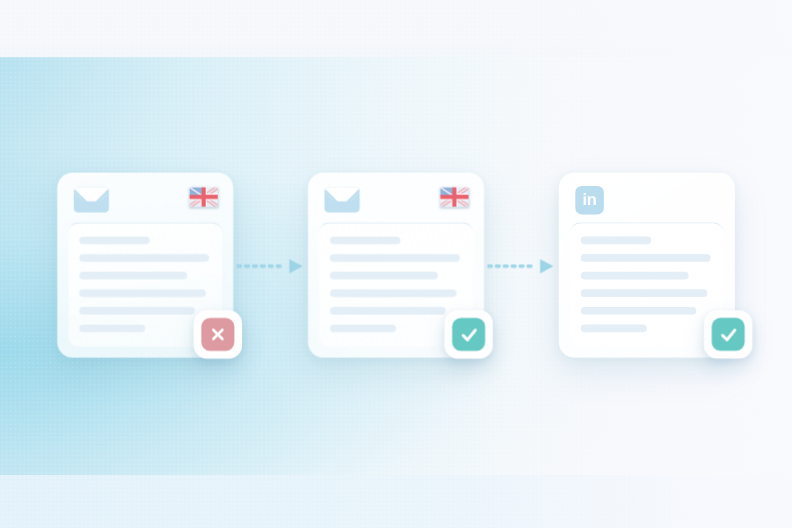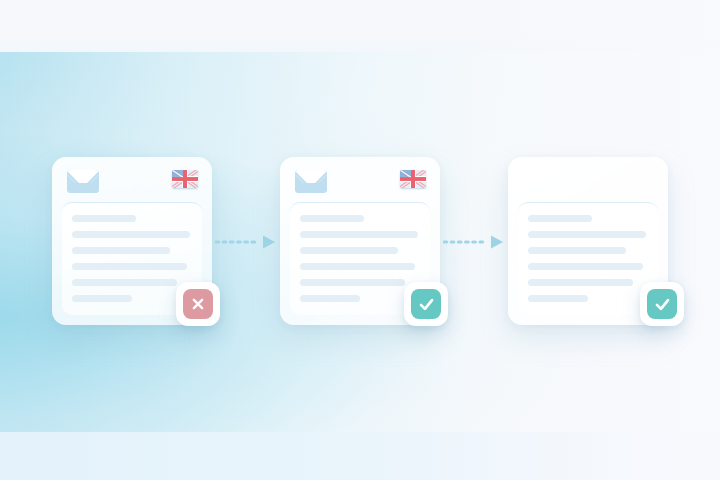--- a/index.html
+++ b/index.html
@@ -282,20 +282,23 @@
   </div>
 
   <div class="arrow arrow-2">
     <svg width="62" height="16" viewBox="0 0 62 16">
       <line x1="1" y1="8" x2="44" y2="8" stroke="#9fd6e8" stroke-width="3.2" stroke-linecap="round" stroke-dasharray="2.6 4.6"></line>
       <path d="M48,1.5 L60,8 L48,14.5 Z" fill="#9fd6e8"></path>
     </svg>
   </div>
 
   <div class="card card-3">
+    <div class="card-head">
+      <div class="linkedin">in</div>
+    </div>
     <div class="card-body">
       <div class="line l1" style="width: 64px;"></div>
       <div class="line l2" style="width: 118px;"></div>
       <div class="line l3" style="width: 98px;"></div>
       <div class="line l4" style="width: 115px;"></div>
       <div class="line l5" style="width: 105px;"></div>
       <div class="line l6" style="width: 60px;"></div>
     </div>
   </div>
 

